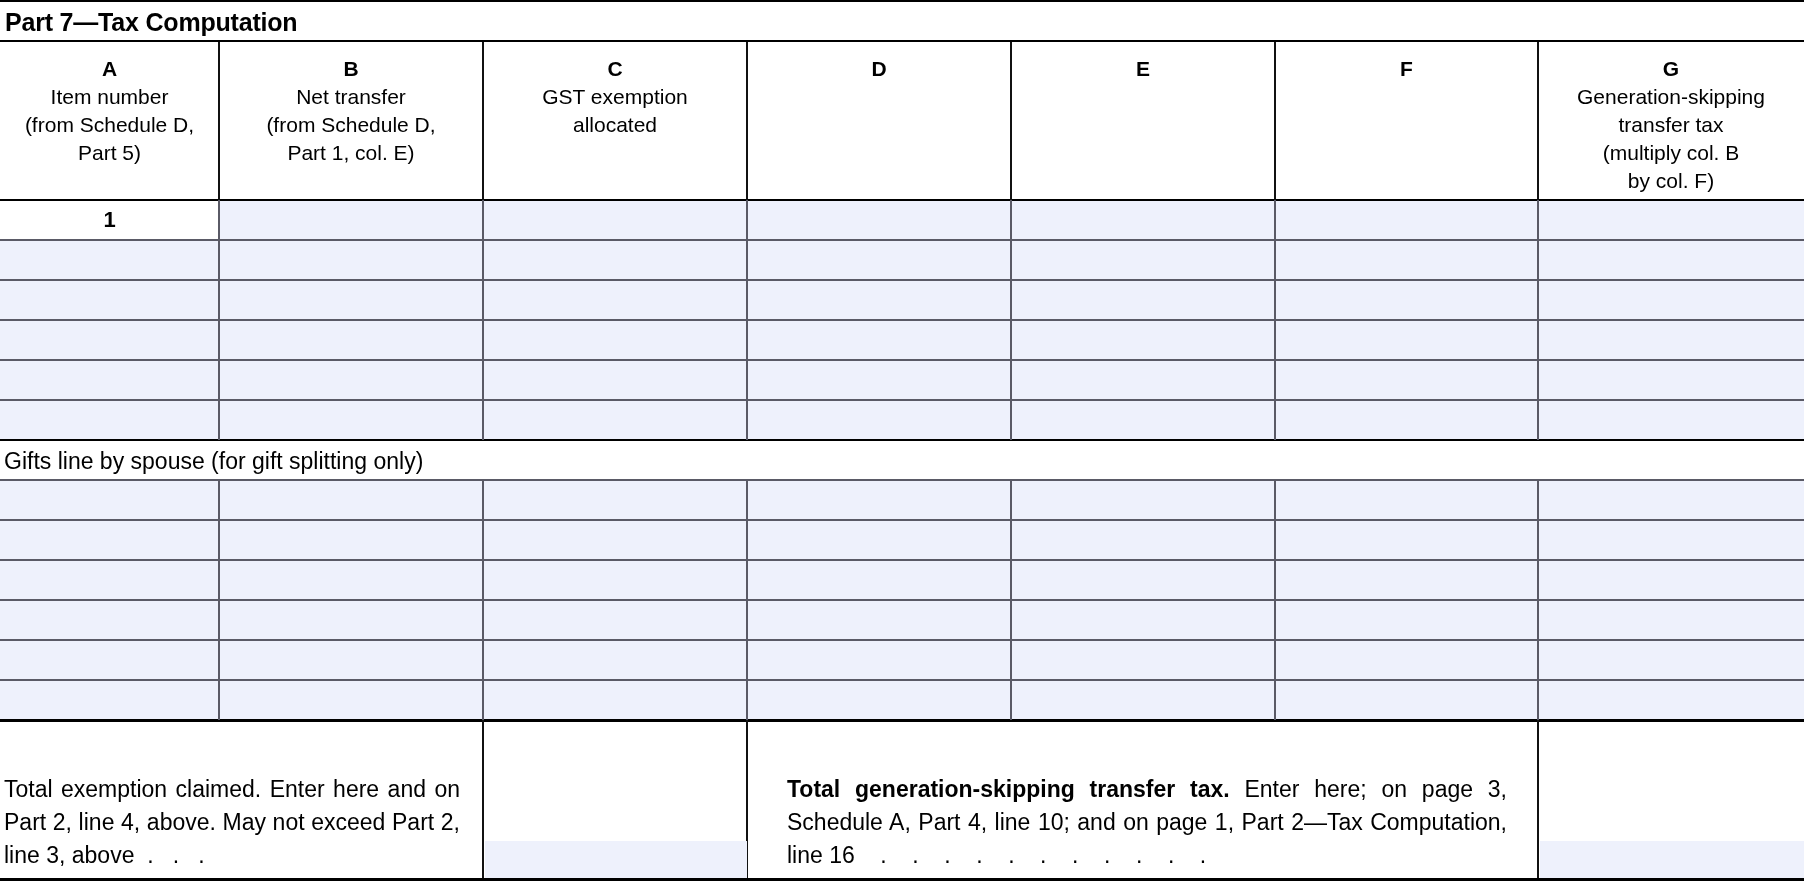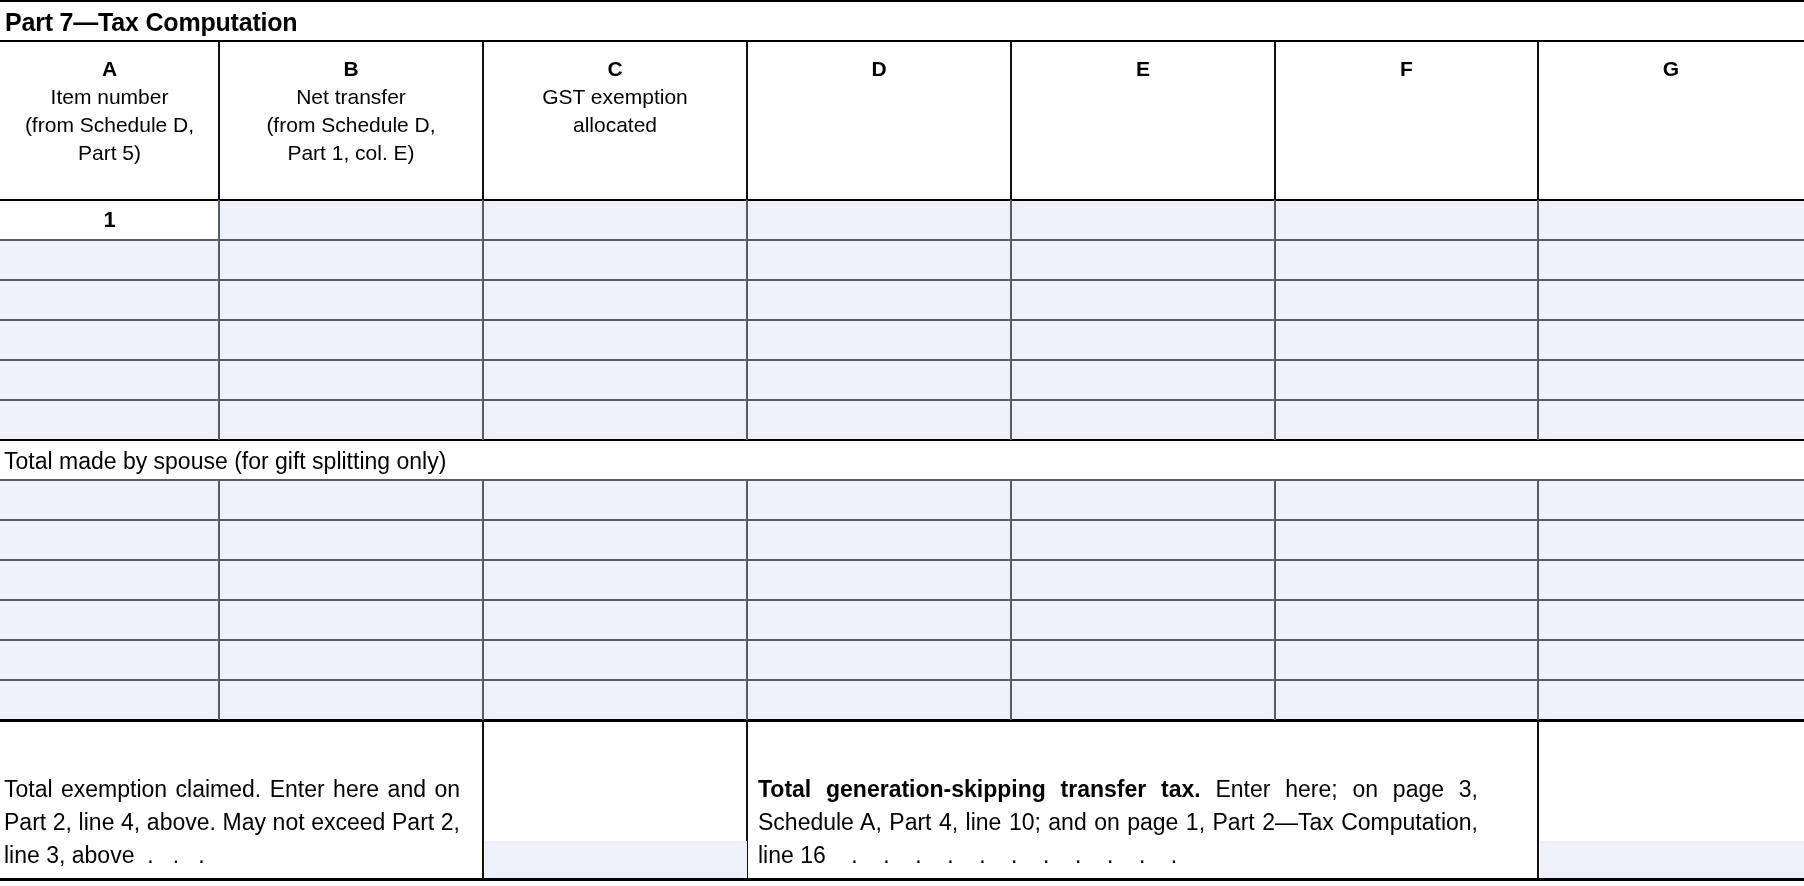--- a/index.html
+++ b/index.html
@@ -70,20 +70,24 @@
   <span class="letter">D</span>
 </div>
 <div class="hdr" style="left:1011px;width:264px;">
   <span class="letter">E</span>
 </div>
 <div class="hdr" style="left:1275px;width:263px;">
   <span class="letter">F</span>
 </div>
 <div class="hdr" style="left:1538px;width:266px;">
   <span class="letter">G</span>
+  <span class="desc">Generation-skipping
+transfer tax
+(multiply col. B
+by col. F)</span>
 </div>
 
 <div id="grid">
     <input class="cell white" readonly="" style="left: 0px; top: 201px; width: 219px;">
     <input class="cell" style="left: 220px; top: 201px; width: 263px;">
     <input class="cell" style="left: 484px; top: 201px; width: 263px;">
     <input class="cell" style="left: 748px; top: 201px; width: 263px;">
     <input class="cell" style="left: 1012px; top: 201px; width: 263px;">
     <input class="cell" style="left: 1276px; top: 201px; width: 262px;">
     <input class="cell" style="left: 1539px; top: 201px; width: 265px;">
@@ -196,25 +200,25 @@
     <div class="vline " style="left: 1537px; top: 42px; height: 158px;"></div>
     <div class="vline grey" style="left: 1537px; top: 200px; height: 240px;"></div>
     <div class="vline grey" style="left: 1537px; top: 480px; height: 240px;"></div>
     <div class="vline " style="left: 482px; top: 720px; height: 159px;"></div>
     <div class="vline " style="left: 746px; top: 720px; height: 159px;"></div>
     <div class="vline " style="left: 1537px; top: 720px; height: 159px;"></div>
   </div>
 
 <div class="item-num" style="left:0;top:201px;width:219px;">1</div>
 
-<div class="gifts-label">Total made by spouse (for gift splitting only)</div>
+<div class="gifts-label">Gifts line by spouse (for gift splitting only)</div>
 
 <div class="footer-text" style="left:4px;top:773px;width:456px;">
   <span>Total exemption claimed. Enter  here and on Part 2, line 4,  above. May not exceed Part 2,  line 3, above</span><span class="dots">  .   .   .</span>
 </div>
 <input class="cell" style="left: 485px; top: 841px; width: 262px; height: 37px;" value="">
 
-<div class="footer-text" style="left:758px;top:773px;width:720px;">
+<div class="footer-text" style="left:787px;top:773px;width:720px;">
   <b>Total generation-skipping transfer tax.</b><span> Enter here; on page 3, Schedule A, Part 4, line 10; and on page 1, Part 2—Tax Computation, line 16</span><span class="dots">    .    .    .    .    .    .    .    .    .    .    .</span>
 </div>
 <input class="cell" style="left: 1540px; top: 841px; width: 264px; height: 37px;" value="">
 
 <div class="bottom-rule"></div>
 
 </body></html>

